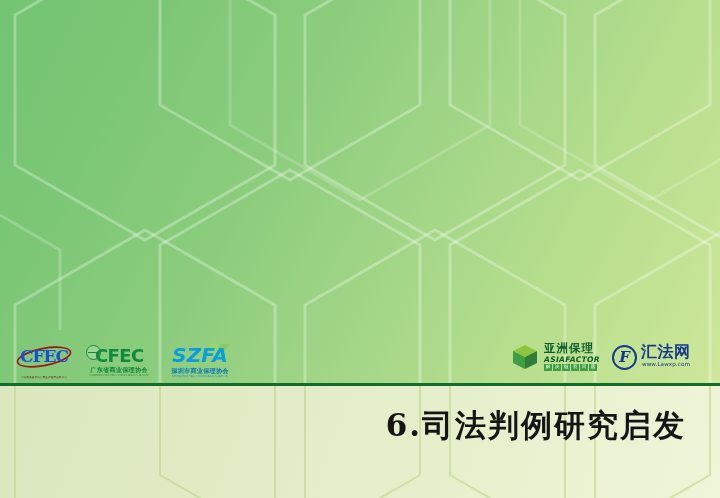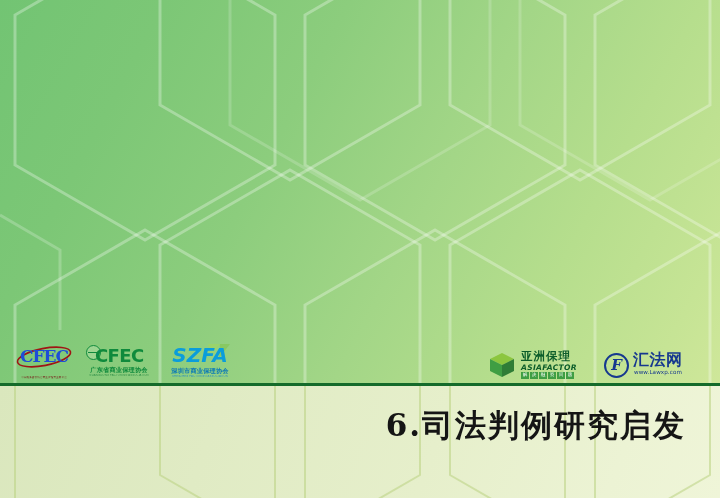--- a/index.html
+++ b/index.html
@@ -104,26 +104,26 @@
     position: absolute;
     left: 14px;
     top: 342px;
     height: 38px;
     display: flex;
     align-items: flex-end;
     gap: 12px;
   }
   .logo-strip-right {
     position: absolute;
-    right: 24px;
+    right: 16px;
     top: 340px;
     height: 42px;
     display: flex;
-    align-items: flex-end;
-    gap: 20px;
+    align-items: flex-start;
+    gap: 5px;
   }
 
   .logo { position: relative; }
 
   
   .logo-cfec { width: 60px; height: 36px; }
   .cfec-text {
     position: absolute;
     left: 0; top: 2px;
     width: 60px;

